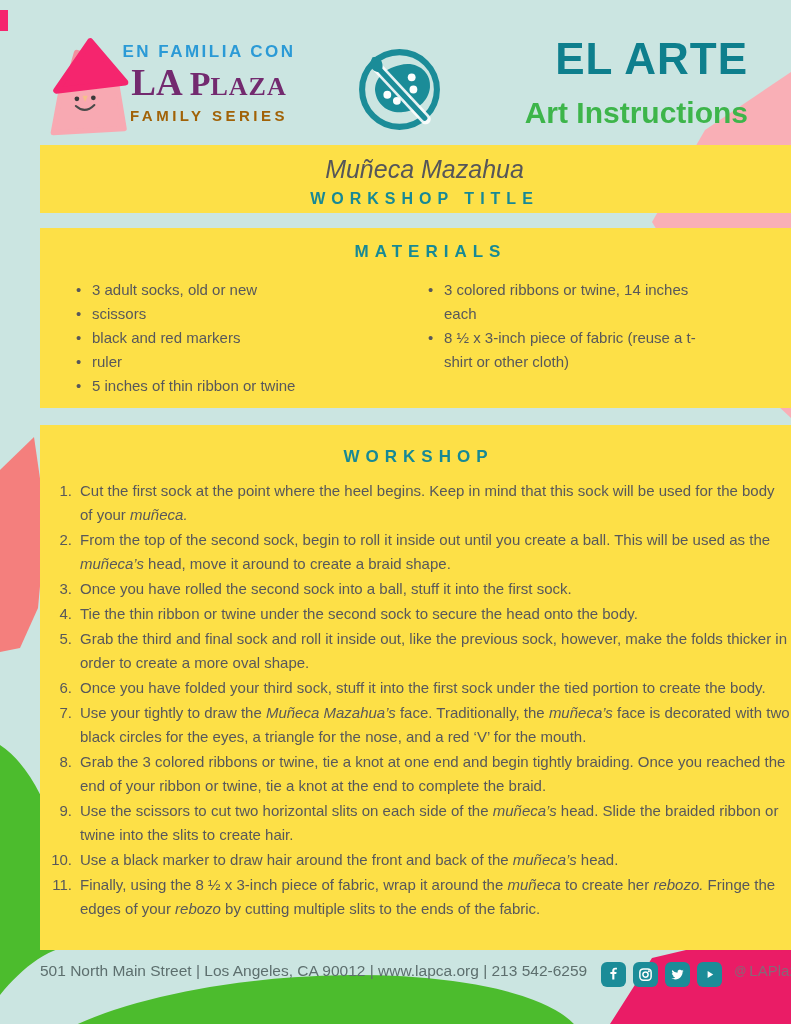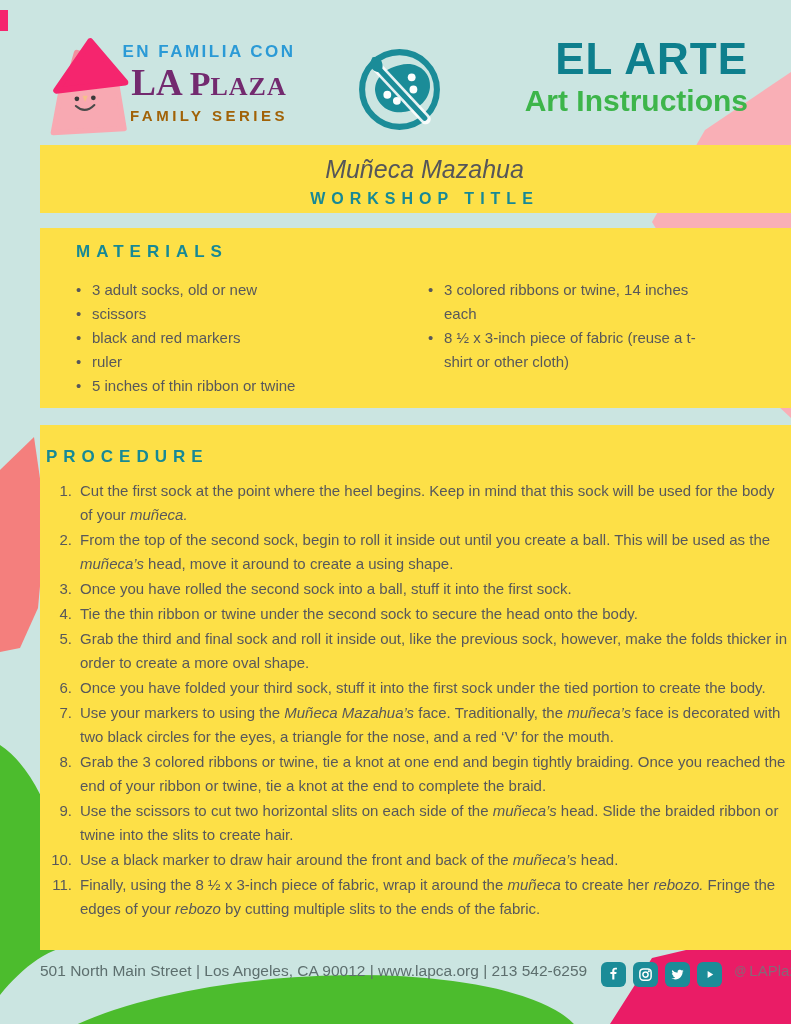--- a/index.html
+++ b/index.html
@@ -15,25 +15,25 @@
   .brand { position:absolute; left:96px; top:42px; width:226px; text-align:center; }
   .tagline { font-size:17px; font-weight:bold; letter-spacing:2.5px; color:#2b9ad6; white-space:nowrap; }
   .logo { margin-top:2px; color:#732a6f; font-family:"Liberation Serif", serif; font-weight:bold; line-height:1; }
   .logo .big { font-size:37px; }
   .logo .cap { font-size:34px; margin-left:7px; }
   .logo .rest { font-size:26px; letter-spacing:1px; }
   .series { margin-top:6px; font-size:15px; font-weight:bold; letter-spacing:3.5px; color:#a16207; white-space:nowrap; }
   .badge { position:absolute; left:356px; top:46px; width:87px; height:87px; }
   .head-right { position:absolute; left:430px; top:36px; width:318px; text-align:right; }
   .title-es { font-size:44px; font-weight:bold; color:#0e7f8d; letter-spacing:1px; line-height:1.05;text-align:right; }
-  .title-en { font-size:30px; font-weight:bold; color:#3db54a; line-height:1.1; margin-top:2px; }
+  .title-en { font-size:30px; font-weight:bold; color:#3db54a; line-height:1.1; margin-top:14px; }
 
   
   .card { position:absolute; left:40px; width:769px; background:#fde047; z-index:2; }
-  .card-title { text-align:left; color:#178995; font-weight:bold; letter-spacing:6px; }
+  .card-title { text-align:center; color:#178995; font-weight:bold; letter-spacing:6px; }
 
   .title-card { top:145px; height:68px; text-align:center; padding-top:10px; }
   .workshop-title { font-size:25px; font-style:italic; color:#565659; }
   .workshop-sub { margin-top:6px; font-size:16px; font-weight:bold; letter-spacing:6px; color:#178995; }
 
   .materials-card { top:228px; height:180px; padding:14px 24px 0 36px; }
   .materials-card .card-title { font-size:17px; }
   .mat-cols { display:flex; margin-top:16px; }
   .mat-col { list-style:none; font-size:15px; color:#58585b; line-height:24px; }
   .mat-col.left { flex:0 0 352px; }
@@ -128,49 +128,49 @@
           <li>5 inches of thin ribbon or twine</li>
         </ul>
       <ul class="mat-col right" id="mat-right">
           <li>3 colored ribbons or twine, 14 inches each</li>
           <li>8 ½ x 3-inch piece of fabric (reuse a t-shirt or other cloth)</li>
         </ul>
     </div>
   </div>
 
   <div class="card procedure-card">
-    <div class="card-title">PROCEDURE</div>
+    <div class="card-title">WORKSHOP</div>
     <div class="steps" id="steps">
         <div class="step">
           <span class="step-num">1.</span>
           <span class="step-text"><span>Cut the first sock at the point where the heel begins. Keep in mind that this sock will be used for the body of your </span><i>muñeca.</i></span>
         </div>
         <div class="step">
           <span class="step-num">2.</span>
-          <span class="step-text"><span>From the top of the second sock, begin to roll it inside out until you create a ball. This will be used as the </span><i>muñeca’s</i><span> head, move it around to create a using shape.</span></span>
+          <span class="step-text"><span>From the top of the second sock, begin to roll it inside out until you create a ball. This will be used as the </span><i>muñeca’s</i><span> head, move it around to create a braid shape.</span></span>
         </div>
         <div class="step">
           <span class="step-num">3.</span>
           <span class="step-text"><span>Once you have rolled the second sock into a ball, stuff it into the first sock.</span></span>
         </div>
         <div class="step">
           <span class="step-num">4.</span>
           <span class="step-text"><span>Tie the thin ribbon or twine under the second sock to secure the head onto the body.</span></span>
         </div>
         <div class="step">
           <span class="step-num">5.</span>
           <span class="step-text"><span>Grab the third and final sock and roll it inside out, like the previous sock, however, make the folds thicker in order to create a more oval shape.</span></span>
         </div>
         <div class="step">
           <span class="step-num">6.</span>
           <span class="step-text"><span>Once you have folded your third sock, stuff it into the first sock under the tied portion to create the body.</span></span>
         </div>
         <div class="step">
           <span class="step-num">7.</span>
-          <span class="step-text"><span>Use your markers to using the </span><i>Muñeca Mazahua’s</i><span> face. Traditionally, the </span><i>muñeca’s</i><span> face is decorated with two black circles for the eyes, a triangle for the nose, and a red ‘V’ for the mouth.</span></span>
+          <span class="step-text"><span>Use your tightly to draw the </span><i>Muñeca Mazahua’s</i><span> face. Traditionally, the </span><i>muñeca’s</i><span> face is decorated with two black circles for the eyes, a triangle for the nose, and a red ‘V’ for the mouth.</span></span>
         </div>
         <div class="step">
           <span class="step-num">8.</span>
           <span class="step-text"><span>Grab the 3 colored ribbons or twine, tie a knot at one end and begin tightly braiding. Once you reached the end of your ribbon or twine, tie a knot at the end to complete the braid.</span></span>
         </div>
         <div class="step">
           <span class="step-num">9.</span>
           <span class="step-text"><span>Use the scissors to cut two horizontal slits on each side of the </span><i>muñeca’s</i><span> head. Slide the braided ribbon or twine into the slits to create hair.</span></span>
         </div>
         <div class="step">

